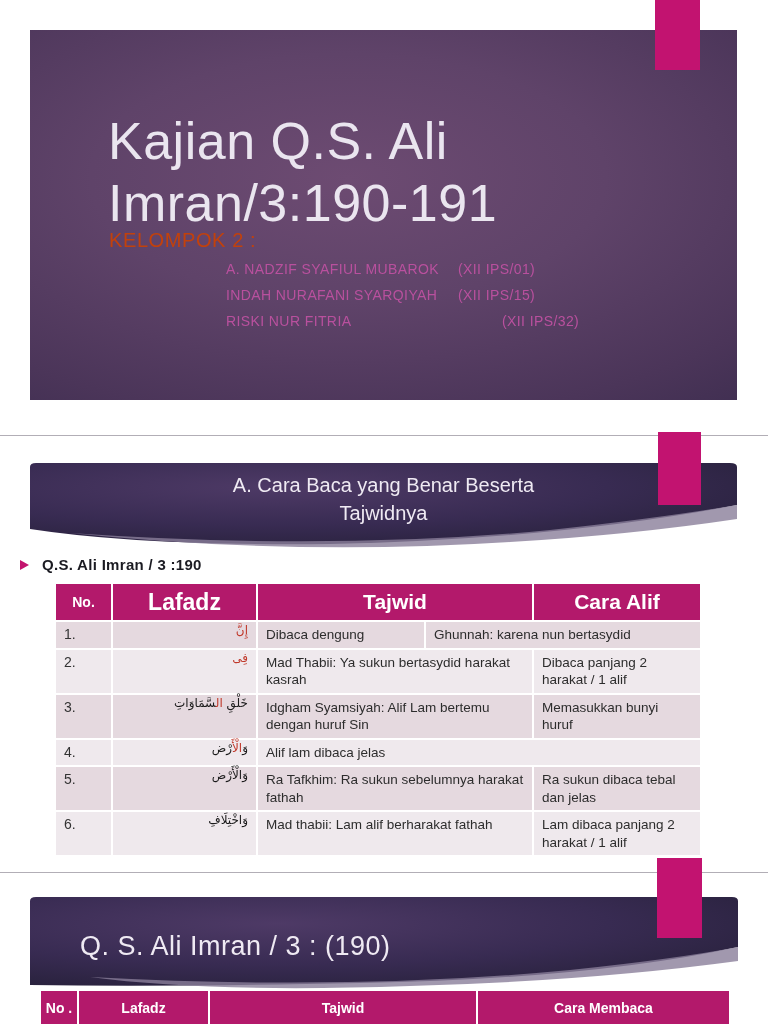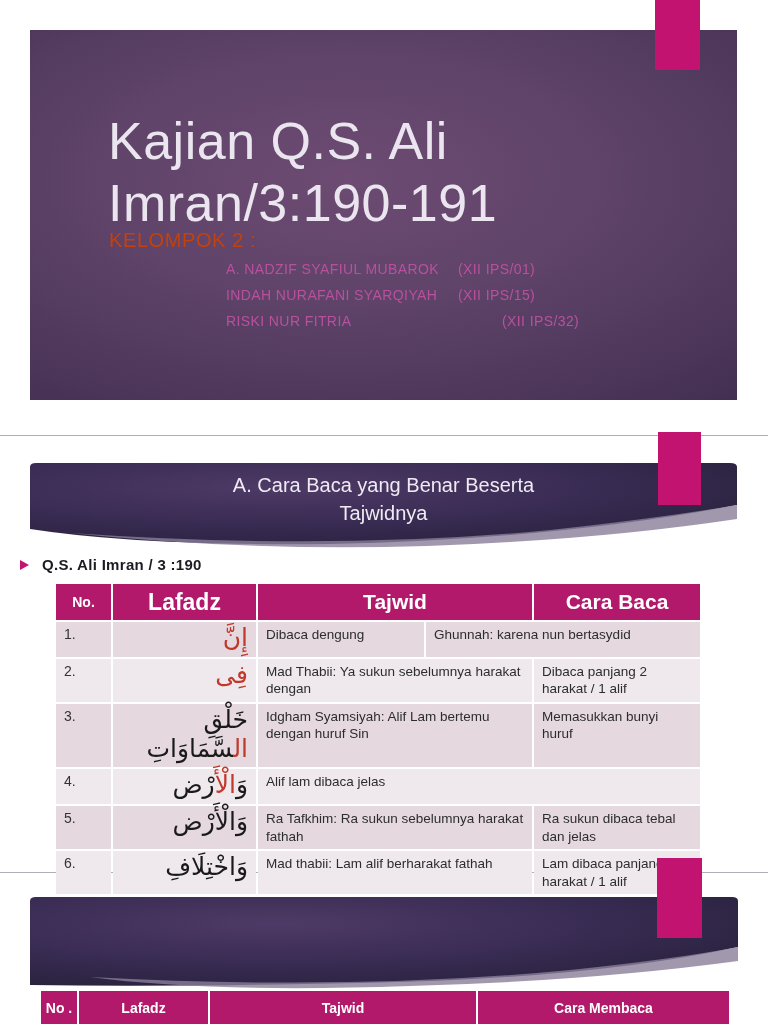--- a/index.html
+++ b/index.html
@@ -69,21 +69,21 @@
     background:#b3196b;color:#ffffff;text-align:center;font-weight:bold;
     display:flex;align-items:center;justify-content:center;
   }
   .thead .c0{font-size:14px;}
   .thead .c1{font-size:23px;height:36px;}
   .thead .c2,.thead .c3{font-size:21px;}
   .rowA .tcell{background:#e5d9df;}
   .rowB .tcell{background:#efe9ed;}
   .cell-no{font-size:14px;color:#333;}
   .cell-lafadz{
-    direction:rtl;text-align:right;font-size:25px;color:#1a1a1a;line-height:1.15;
+    direction:rtl;text-align:right;font-size:12px;color:#1a1a1a;line-height:1.15;
     font-family:"DejaVu Sans","Liberation Sans",sans-serif;padding-top:2px;
   }
   .cell-lafadz .red{color:#c0392b;}
   .cell-text{font-size:13.5px;color:#2d2d2d;line-height:1.3;}
 
   
   .table3{left:41px;top:991px;width:688px;z-index:3;}
   .t3 .tcell{
     background:#b3196b;color:#fff;font-weight:bold;text-align:center;
     font-size:14px;padding:8px 2px 20px 2px;line-height:1.3;
@@ -137,33 +137,33 @@
 <div class="abs bullet-row">
   <span class="tri"></span>
   <span class="bullet-text">Q.S. Ali Imran / 3 :190</span>
 </div>
 
 <div class="abs table2">
   <div class="trow thead" id="t2-head">
       <div class="tcell c0">No.</div>
       <div class="tcell c1">Lafadz</div>
       <div class="tcell c2">Tajwid</div>
-      <div class="tcell c3">Cara Baca</div>
+      <div class="tcell c3">Cara Alif</div>
     </div>
   <div id="t2-body">
       <div class="trow rowA">
         <div class="tcell c0 cell-no">1.</div>
         <div class="tcell c1 cell-lafadz"><span class="red">إِنَّ</span></div>
         <div class="tcell c3 cell-text">Dibaca dengung</div>
         <div class="tcell c2 cell-text">Ghunnah: karena nun bertasydid</div>
       </div>
       <div class="trow rowB">
         <div class="tcell c0 cell-no">2.</div>
         <div class="tcell c1 cell-lafadz"><span class="red">فِى</span></div>
-        <div class="tcell c2 cell-text">Mad Thabii: Ya sukun sebelumnya harakat dengan</div>
+        <div class="tcell c2 cell-text">Mad Thabii: Ya sukun bertasydid harakat kasrah</div>
         <div class="tcell c3 cell-text">Dibaca panjang 2 harakat / 1 alif</div>
       </div>
       <div class="trow rowA">
         <div class="tcell c0 cell-no">3.</div>
         <div class="tcell c1 cell-lafadz"><span>خَلْقِ </span><span class="red">ال</span><span>سَّمَاوَاتِ</span></div>
         <div class="tcell c2 cell-text">Idgham Syamsiyah: Alif Lam bertemu dengan huruf Sin</div>
         <div class="tcell c3 cell-text">Memasukkan bunyi huruf</div>
       </div>
       <div class="trow rowB">
         <div class="tcell c0 cell-no">4.</div>
@@ -191,20 +191,21 @@
     <defs>
       <radialGradient id="g3" cx="35%" cy="30%" r="85%">
         <stop offset="0%" stop-color="#4e3a66"></stop>
         <stop offset="55%" stop-color="#382b52"></stop>
         <stop offset="100%" stop-color="#262039"></stop>
       </radialGradient>
     </defs>
     <path d="M6,0 L702,0 Q708,0 708,4 L708,50 Q560,82 330,86 Q140,90 0,88 L0,4 Q0,0 6,0 Z" fill="url(#g3)"></path>
     <path d="M60,80 Q320,94 540,73 Q645,62 708,50 L708,64 Q560,84 380,89 Q180,96 60,80 Z" fill="#8a7e9a" opacity="0.8"></path>
   </svg>
+  <div class="b3-title">Q. S. Ali Imran / 3 : (190)</div>
 </div>
 
 <div class="abs table3 t3">
   <div class="trow" id="t3-head">
       <div class="tcell d0">No .</div>
       <div class="tcell d1">Lafadz</div>
       <div class="tcell d2">Tajwid</div>
       <div class="tcell d3">Cara Membaca</div>
     </div>
 </div>

